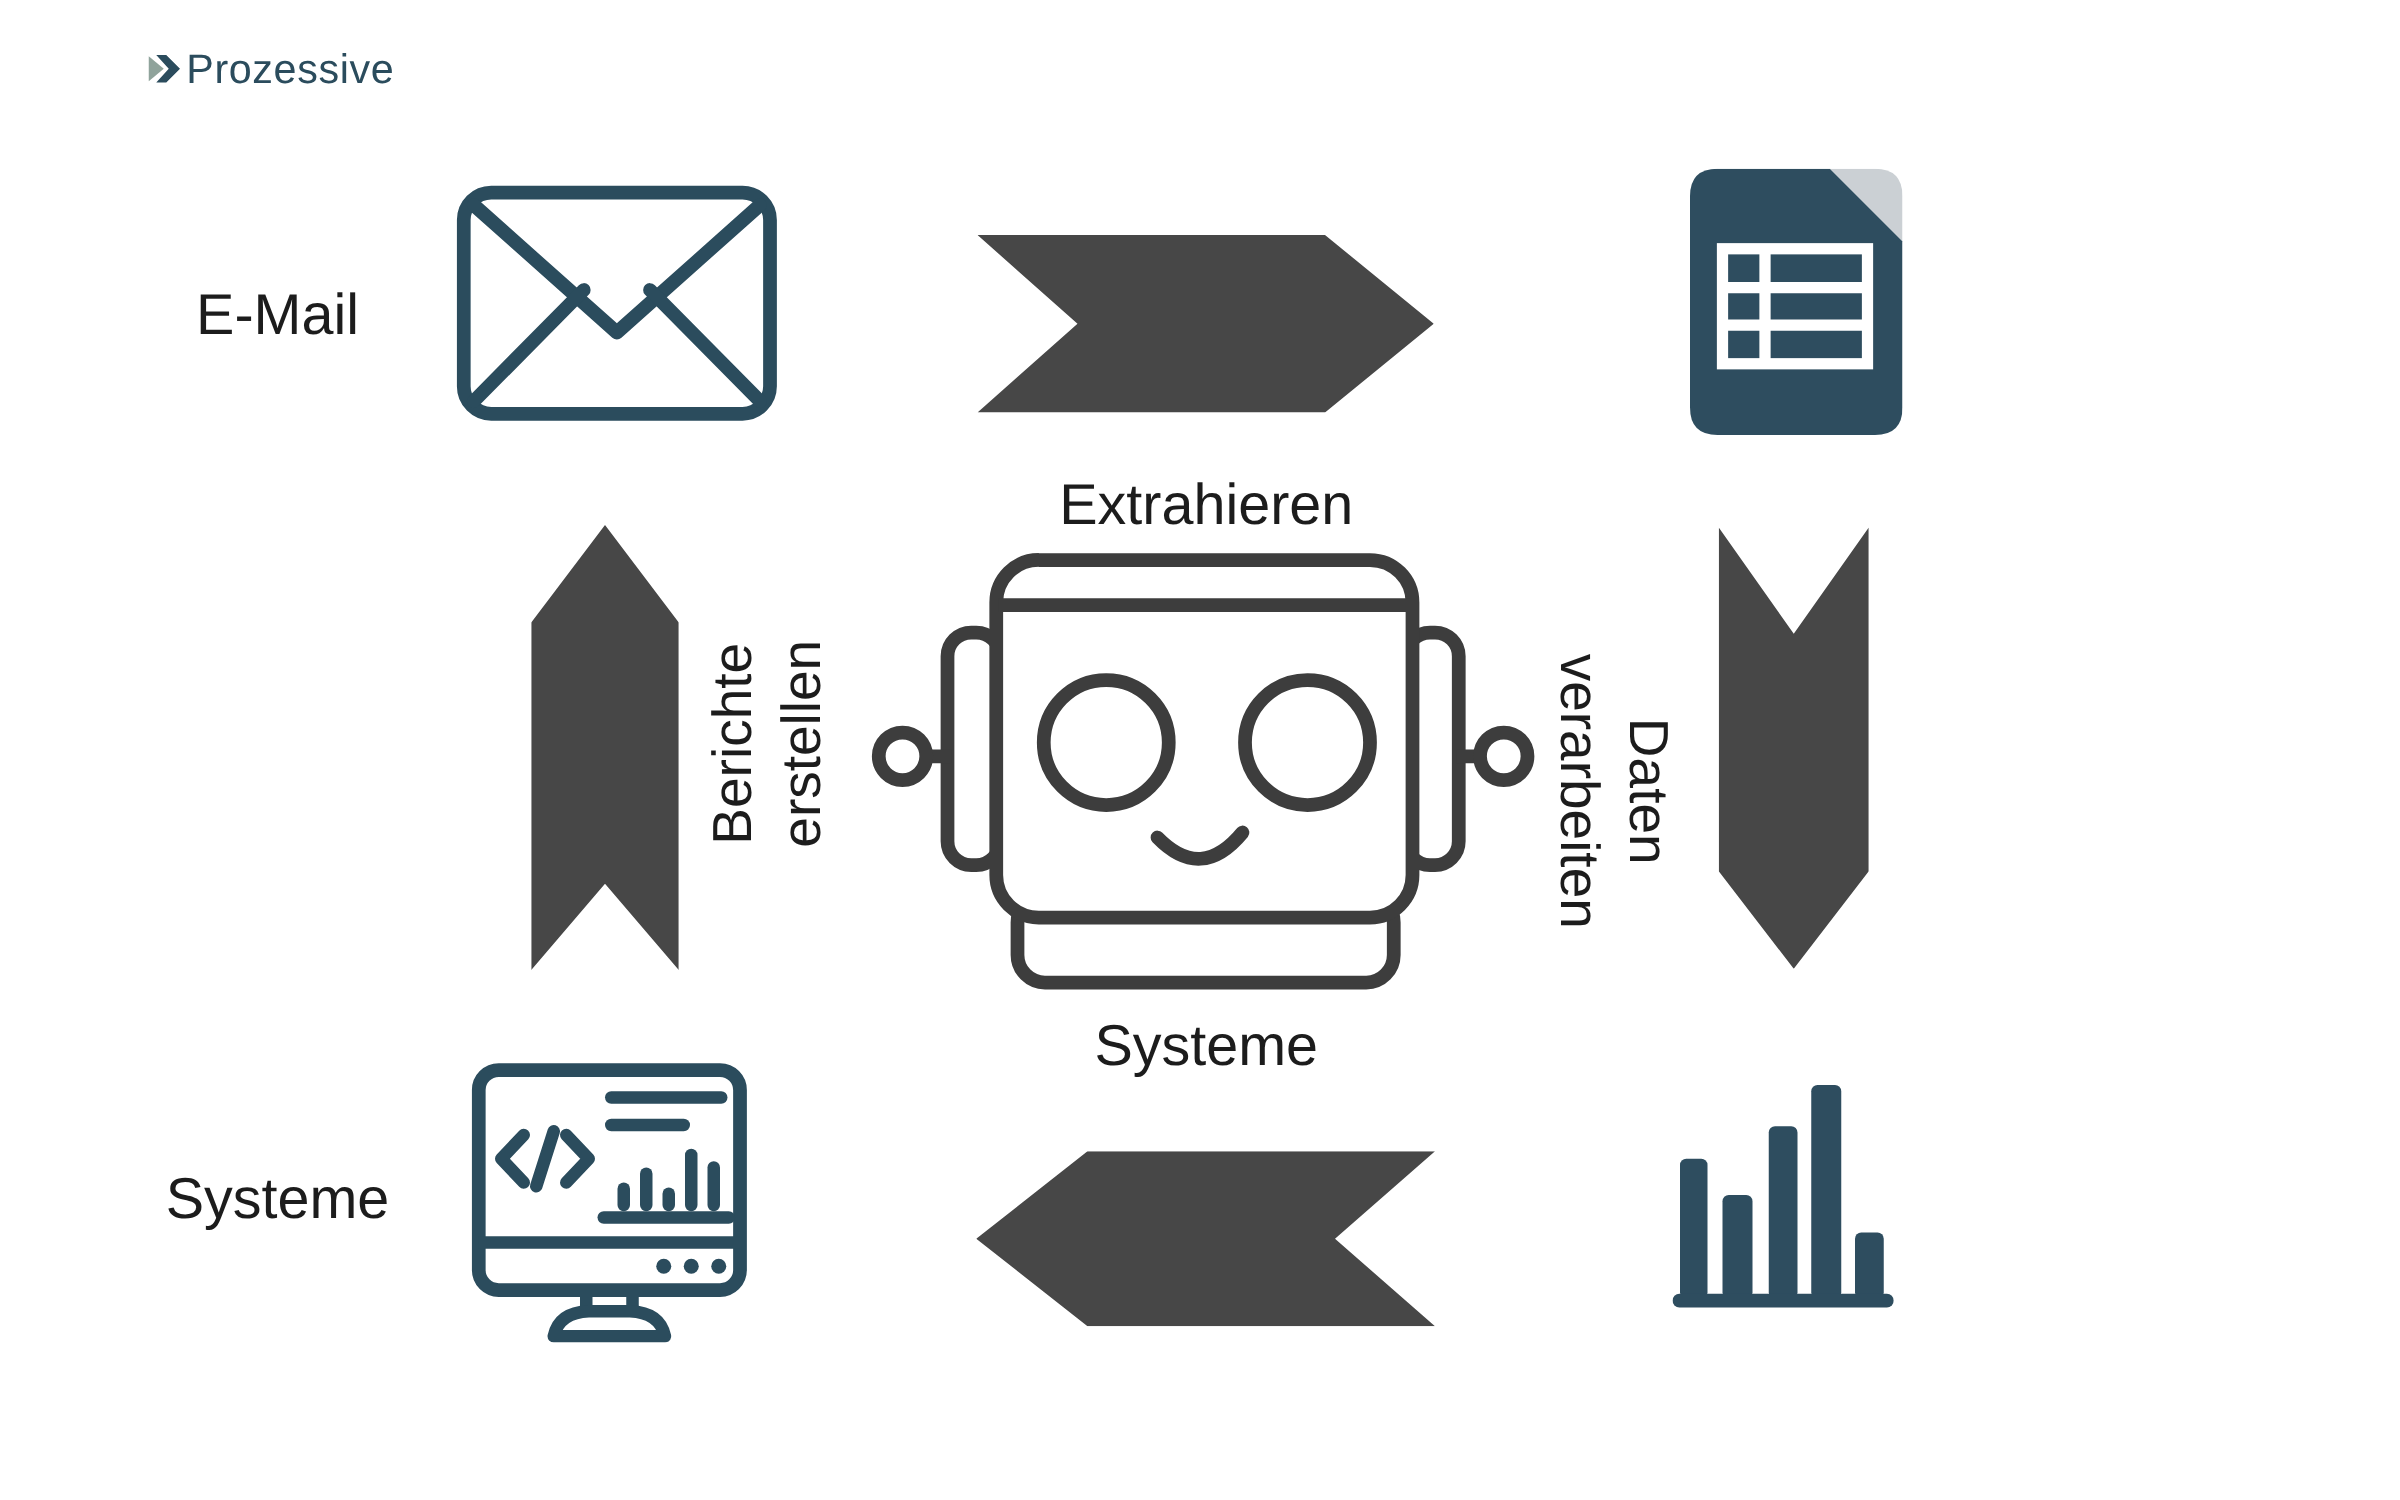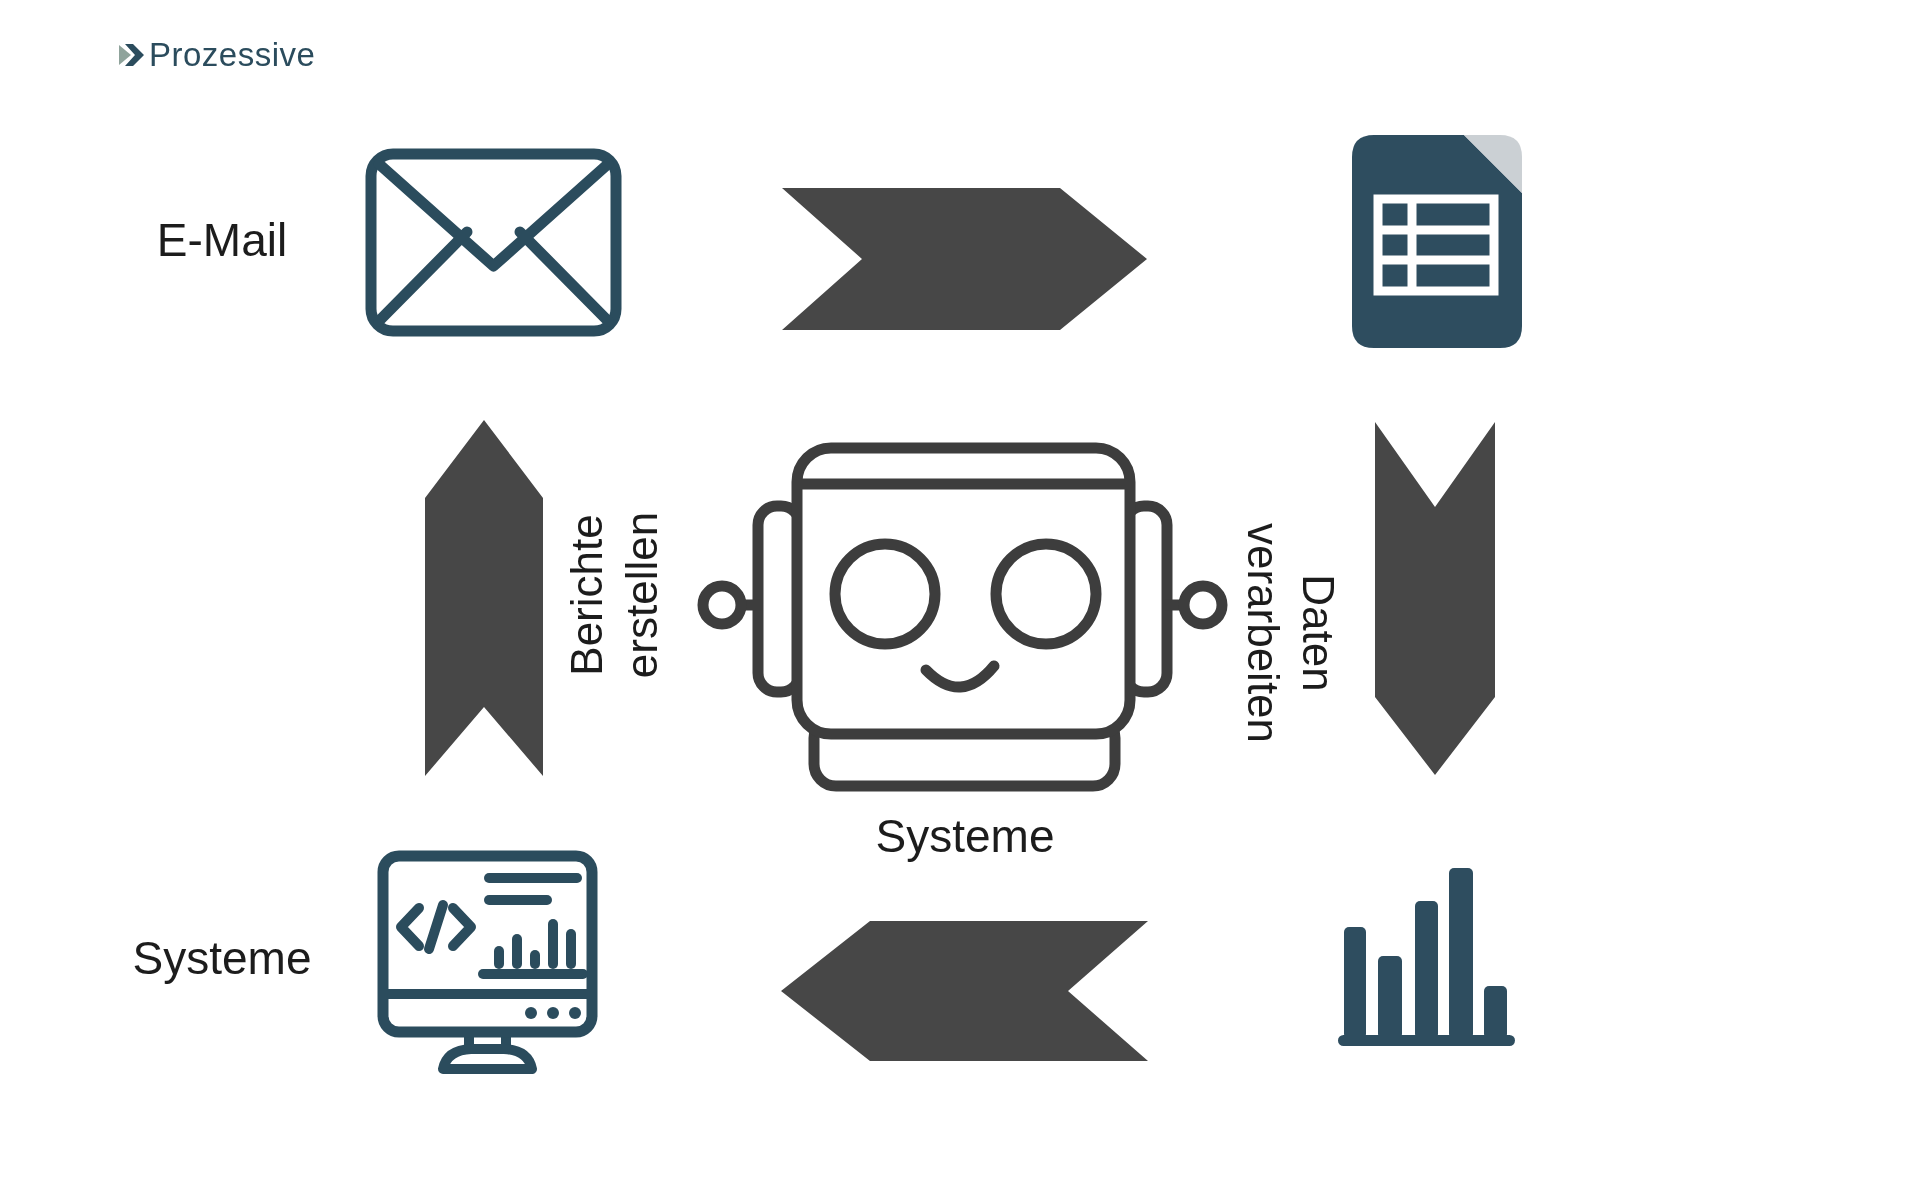--- a/index.html
+++ b/index.html
@@ -50,34 +50,35 @@
 <div class="canvas">
 
   <div class="logo">
     <svg width="30" height="30" viewBox="0 0 30 30">
       <polygon points="3,5 15,15 3,25" fill="#8fa39b"></polygon>
       <polygon points="9,4 17,4 28,15 17,26 9,26 19,15" fill="#2b4c5d"></polygon>
     </svg>
     <span class="logo-text">Prozessive</span>
   </div>
 
-  <div class="label" style="left:222px; top:241px;text-align:center;">E-Mail</div>
+  <div class="label" style="left:222px; top:252px;text-align:center;">E-Mail</div>
 
   <svg class="abs" style="left:365px; top:148px;" width="257" height="189" viewBox="0 0 257 189">
     <g fill="none" stroke="#2b4c5d" stroke-width="11" stroke-linejoin="round" stroke-linecap="round">
       <rect x="6" y="6" width="245" height="177" rx="22"></rect>
       <path d="M 14 16 L 128.5 118 L 243 16"></path>
       <path d="M 14 173 L 102 84"></path>
       <path d="M 243 173 L 155 84"></path>
     </g>
   </svg>
 
   <svg class="abs" style="left:782px; top:188px;" width="365" height="142" viewBox="0 0 365 142">
     <polygon points="0,0 278,0 365,71 278,142 0,142 80,71" fill="#474747"></polygon>
   </svg>
+  <div class="label" style="left:965px; top:404px;">Extrahieren</div>
 
   <svg class="abs" style="left:1352px; top:135px;" width="170" height="213" viewBox="0 0 170 213">
     <path d="M 22 0 H 112 L 170 58 V 191 Q 170 213 148 213 H 22 Q 0 213 0 191 V 22 Q 0 0 22 0 Z" fill="#2e4d5f"></path>
     <path d="M 112 0 H 148 Q 170 0 170 22 V 58 Z" fill="#cbd0d4"></path>
     <g fill="none" stroke="#ffffff" stroke-width="9">
       <rect x="26" y="64" width="116" height="92"></rect>
       <line x1="60" y1="64" x2="60" y2="156"></line>
       <line x1="26" y1="95" x2="142" y2="95"></line>
       <line x1="26" y1="125" x2="142" y2="125"></line>
     </g>

